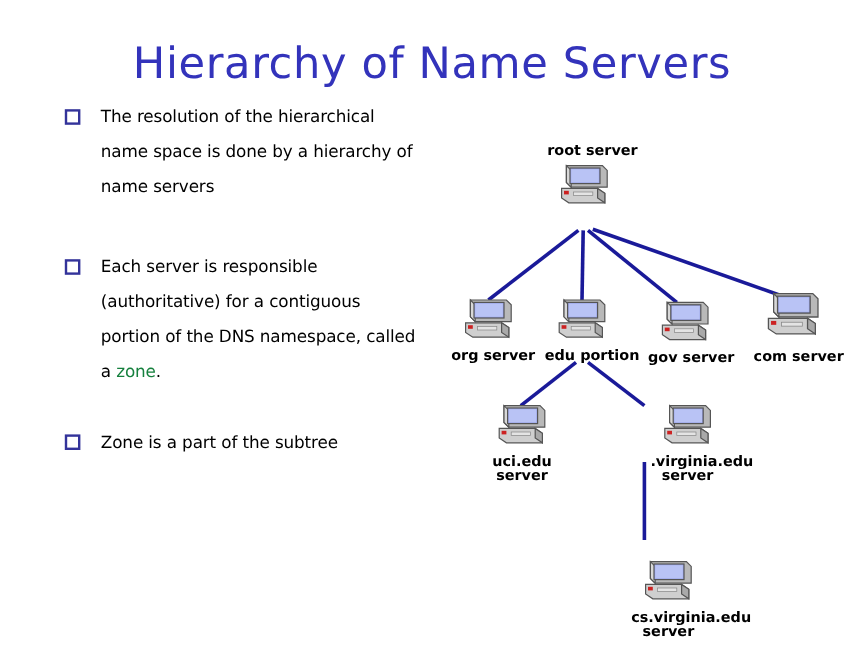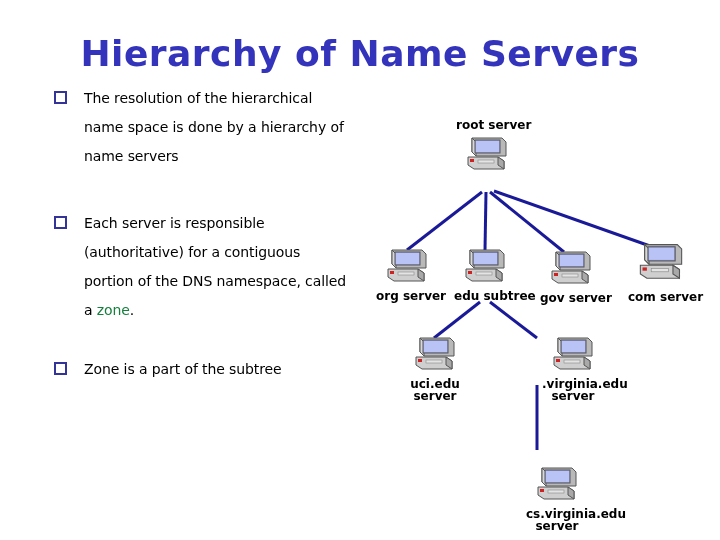--- a/index.html
+++ b/index.html
@@ -19,21 +19,21 @@
 
   
   #slide-title {
     position: absolute;
     left: 0;
     top: 33px;
     width: 720px;
     text-align: center;
     font-family: "DejaVu Sans", "Liberation Sans", sans-serif;
     font-size: 36px;
-    font-weight: 700;
+    font-weight: 400;
     letter-spacing: 0.5px;
     color: #3333bb;
     white-space: nowrap;
   }
 
   
   #bullets {
     position: absolute;
     left: 52px;
     top: 84px;
@@ -175,21 +175,21 @@
       <svg class="pc" width="46" height="40" viewBox="0 0 46 40">
         <polygon points="8,4 38,4 42,8 42,22 12,22 8,18" fill="#b9b9b9" stroke="#555555" stroke-width="1"></polygon>
         <polygon points="8,4 12,8 12,22 8,18" fill="#d8d8d8" stroke="#555555" stroke-width="1"></polygon>
         <rect x="11" y="6" width="25" height="13" fill="#9aa4e8" stroke="#555555" stroke-width="1"></rect>
         <rect x="12" y="7" width="23" height="11" fill="#b9c3f5"></rect>
         <polygon points="4,23 34,23 40,27 40,35 10,35 4,31" fill="#cfcfcf" stroke="#555555" stroke-width="1"></polygon>
         <polygon points="34,23 40,27 40,35 34,31" fill="#a9a9a9" stroke="#555555" stroke-width="1"></polygon>
         <rect x="6" y="25" width="4" height="3" fill="#cc2222"></rect>
         <rect x="14" y="26" width="16" height="3" fill="#e4e4e4" stroke="#888888" stroke-width="0.6"></rect>
       </svg>
-      <div class="node-label">edu subtree</div>
+      <div class="node-label">edu portion</div>
     </div>
 
     <div class="node" style="left:188px; top:128px; width:62px;">
       <svg class="pc" width="46" height="40" viewBox="0 0 46 40">
         <polygon points="8,4 38,4 42,8 42,22 12,22 8,18" fill="#b9b9b9" stroke="#555555" stroke-width="1"></polygon>
         <polygon points="8,4 12,8 12,22 8,18" fill="#d8d8d8" stroke="#555555" stroke-width="1"></polygon>
         <rect x="11" y="6" width="25" height="13" fill="#9aa4e8" stroke="#555555" stroke-width="1"></rect>
         <rect x="12" y="7" width="23" height="11" fill="#b9c3f5"></rect>
         <polygon points="4,23 34,23 40,27 40,35 10,35 4,31" fill="#cfcfcf" stroke="#555555" stroke-width="1"></polygon>
         <polygon points="34,23 40,27 40,35 34,31" fill="#a9a9a9" stroke="#555555" stroke-width="1"></polygon>

